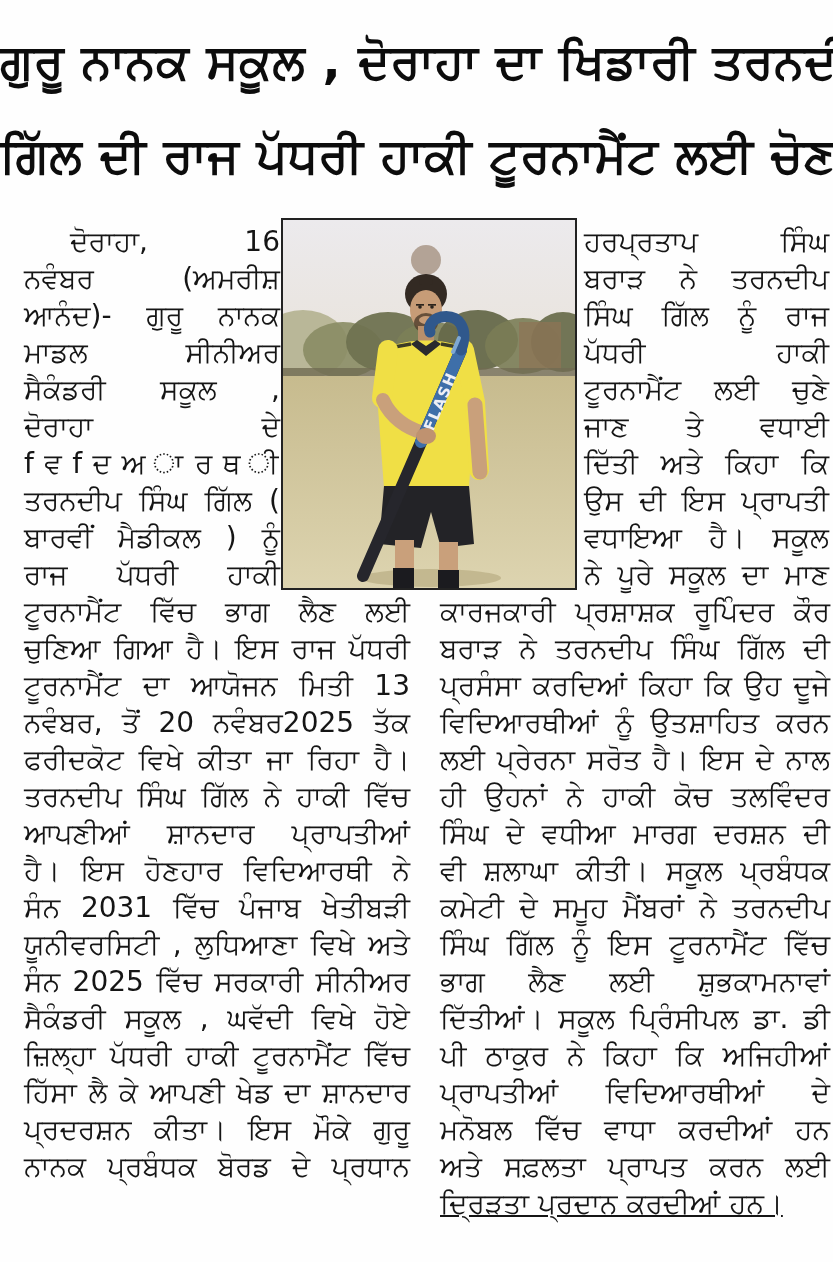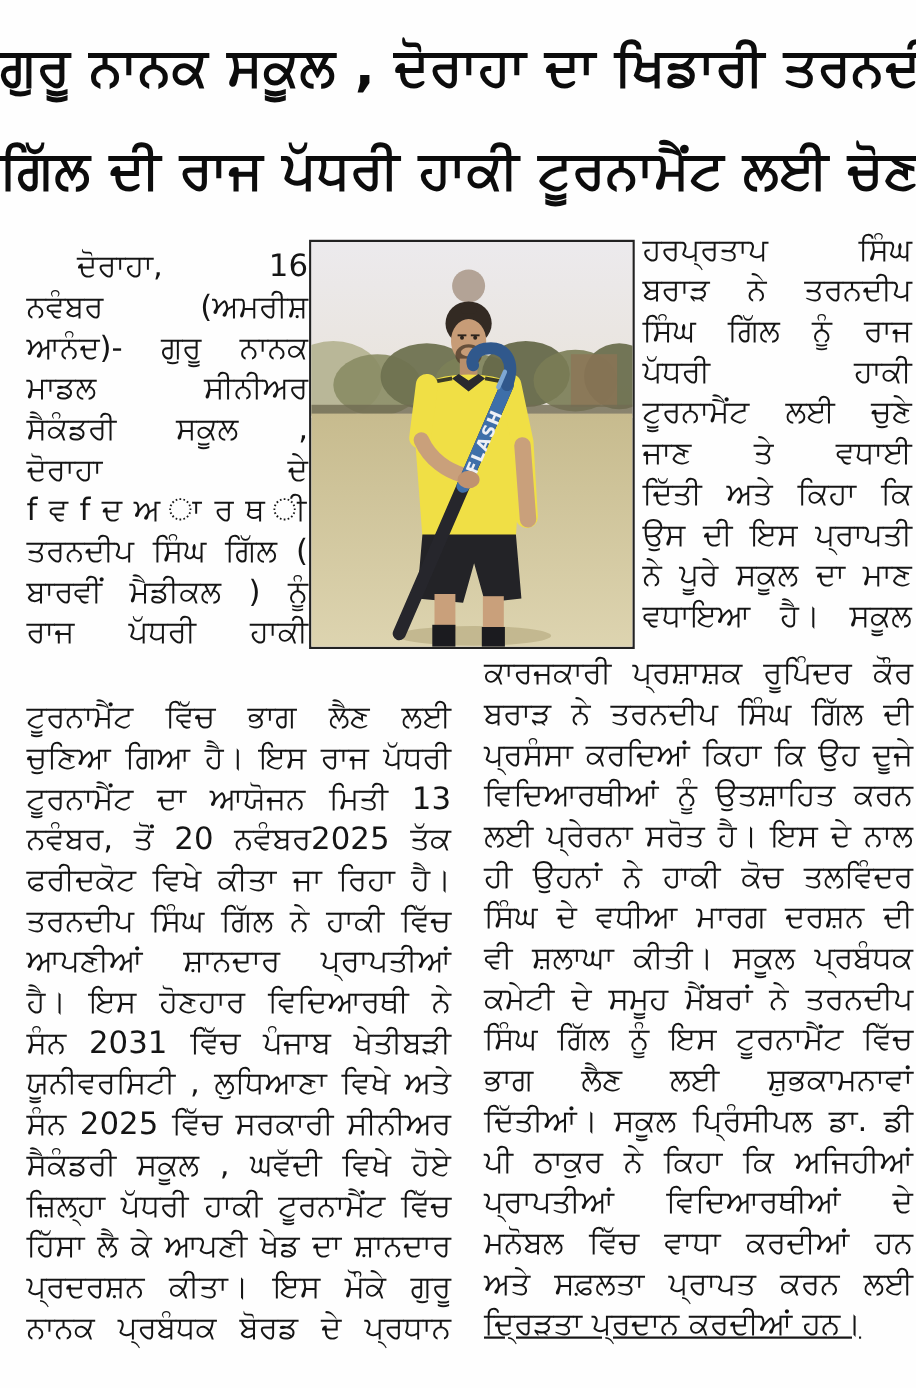--- a/index.html
+++ b/index.html
@@ -32,22 +32,22 @@
   .photo svg{display:block;}
   .col{position:absolute;font-size:28px;color:#151515;}
   .tline{
     height:37px;line-height:37px;
     text-align:justify;
     text-align-last:justify;
     white-space:nowrap;
     overflow:visible;
   }
   #left-narrow{left:24px;top:223px;width:256px;}
-  #left-wide{left:24px;top:593px;width:386px;margin-top:40px;}
-  #right-narrow{left:584px;top:208px;width:245px;}
+  #left-wide{left:24px;top:593px;width:386px;}
+  #right-narrow{left:584px;top:223px;width:245px;}
   #right-wide{left:440px;top:593px;width:390px;}
   #left-narrow .tline:first-child{text-indent:46px;}
   #right-wide .tline:last-child{text-align-last:left;text-decoration:underline;}
 </style>
 </head>
 <body>
 
 <div class="page">
 
   <h1 class="headline">
@@ -167,22 +167,22 @@
 
   <div id="right-narrow" class="col">
       <div class="tline">ਹਰਪ੍ਰਤਾਪ ਸਿੰਘ</div>
       <div class="tline">ਬਰਾੜ ਨੇ ਤਰਨਦੀਪ</div>
       <div class="tline">ਸਿੰਘ ਗਿੱਲ ਨੂੰ ਰਾਜ</div>
       <div class="tline">ਪੱਧਰੀ ਹਾਕੀ</div>
       <div class="tline">ਟੂਰਨਾਮੈਂਟ ਲਈ ਚੁਣੇ</div>
       <div class="tline">ਜਾਣ ਤੇ ਵਧਾਈ</div>
       <div class="tline">ਦਿੱਤੀ ਅਤੇ ਕਿਹਾ ਕਿ</div>
       <div class="tline">ਉਸ ਦੀ ਇਸ ਪ੍ਰਾਪਤੀ</div>
+      <div class="tline">ਵਧਾਇਆ ਹੈ। ਸਕੂਲ</div>
       <div class="tline">ਨੇ ਪੂਰੇ ਸਕੂਲ ਦਾ ਮਾਣ</div>
-      <div class="tline">ਵਧਾਇਆ ਹੈ। ਸਕੂਲ</div>
     </div>
 
   <div id="right-wide" class="col">
       <div class="tline">ਕਾਰਜਕਾਰੀ ਪ੍ਰਸ਼ਾਸ਼ਕ ਰੂਪਿੰਦਰ ਕੌਰ</div>
       <div class="tline">ਬਰਾੜ ਨੇ  ਤਰਨਦੀਪ ਸਿੰਘ ਗਿੱਲ ਦੀ</div>
       <div class="tline">ਪ੍ਰਸੰਸਾ ਕਰਦਿਆਂ ਕਿਹਾ ਕਿ ਉਹ ਦੂਜੇ</div>
       <div class="tline">ਵਿਦਿਆਰਥੀਆਂ ਨੂੰ ਉਤਸ਼ਾਹਿਤ ਕਰਨ</div>
       <div class="tline">ਲਈ ਪ੍ਰੇਰਨਾ ਸਰੋਤ ਹੈ। ਇਸ ਦੇ ਨਾਲ</div>
       <div class="tline">ਹੀ ਉਹਨਾਂ ਨੇ ਹਾਕੀ ਕੋਚ ਤਲਵਿੰਦਰ</div>
       <div class="tline">ਸਿੰਘ ਦੇ ਵਧੀਆ ਮਾਰਗ ਦਰਸ਼ਨ ਦੀ</div>

